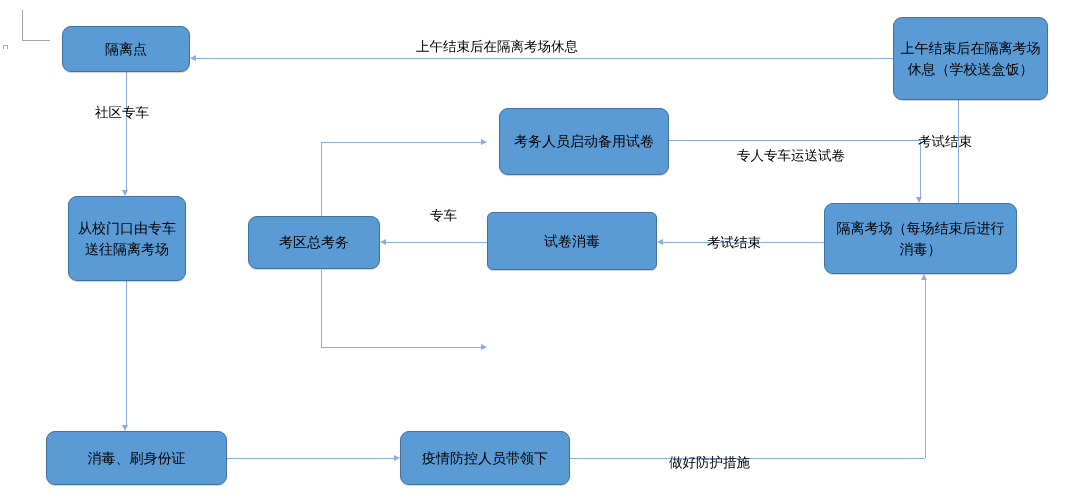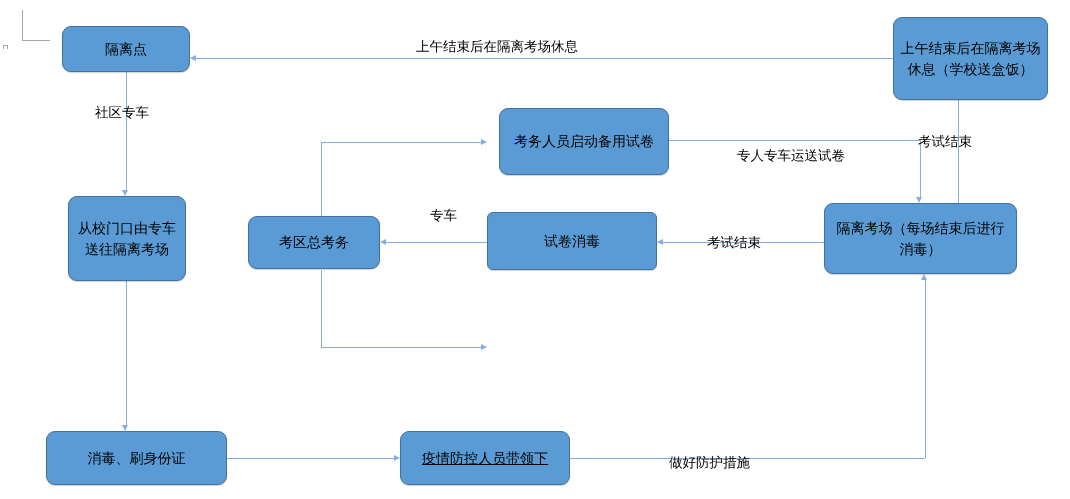--- a/index.html
+++ b/index.html
@@ -121,21 +121,21 @@
 
   <div class="node" style="left:46px;  top:431px; width:181px; height:54px;">消毒、刷身份证</div>
 
   <div class="node" style="left:248px; top:216px; width:132px; height:53px;text-align:center;">考区总考务</div>
 
   <div class="node" style="left:487px; top:108px; width:170px; height:67px;margin-left:12px;">考务人员启动备用试卷</div>
 
   <div class="node" style="left:487px; top:212px; width:170px; height:58px;border-radius:6px;">试卷消毒</div>
 
 
-  <div class="node" style="left:400px; top:431px; width:170px; height:54px;text-decoration:underline;">疫情防控人员带领下</div>
+  <div class="node" style="left:400px; top:431px; width:170px; height:54px;">疫情防控人员带领下</div>
 
   <div class="node" style="left:824px; top:203px; width:193px; height:71px;">隔离考场（每场结束后进行消毒）</div>
 
   <div class="node" style="left:893px; top:17px;  width:155px; height:83px;">上午结束后在隔离考场休息（学校送盒饭）</div>
 
   <div class="conn h" style="left:196px; top:58px; width:697px;"></div>
   <div class="arrow left" style="left:190px; top:55px;"></div>
 
   <div class="conn v" style="left:126px; top:72px; height:118px;"></div>
   <div class="arrow down" style="left:122px; top:190px;"></div>

